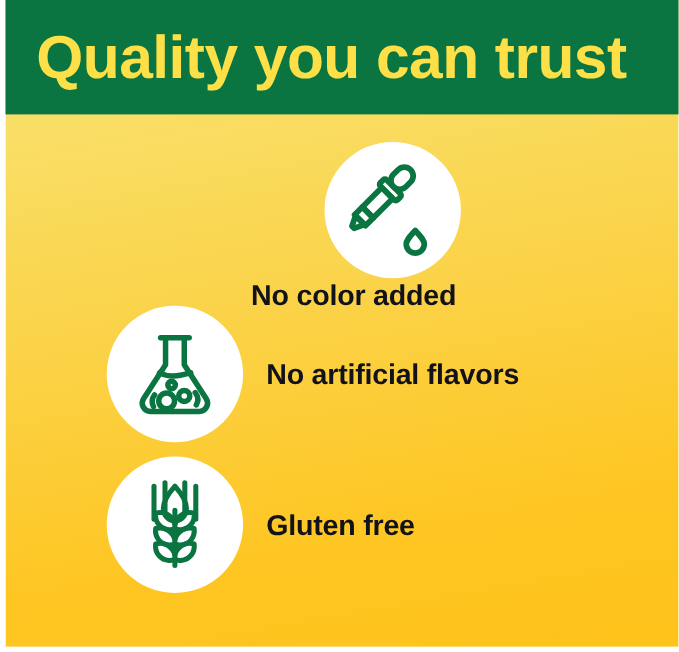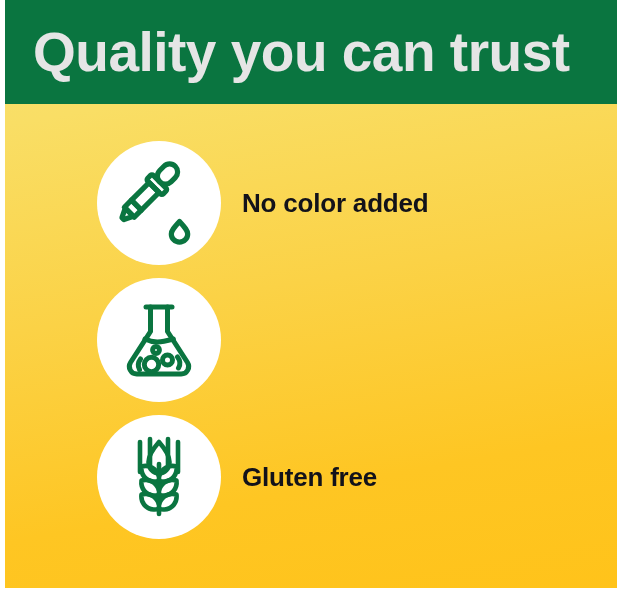--- a/index.html
+++ b/index.html
@@ -36,36 +36,36 @@
     left: -6px;
     top: 0;
     width: 624px;
     height: 104px;
     background: #0A7540;
     display: flex;
     align-items: center;
   }
   #header-title {
     margin-left: 34px;
-    color: #e5e5e5;
+    color: #fde047;
     font-size: 55px;
     font-weight: bold;
     letter-spacing: -0.5px;
     line-height: 1;
     white-space: nowrap;
   }
   .feature-row {
     position: absolute;
     left: 0;
     width: 100%;
     height: 126px;
     display: flex;
     align-items: center;
   }
-  #row-0 { top: 140px; }
+  #row-0 { top: 129px; flex-direction: column; }
   #row-1 { top: 277px; }
   #row-2 { top: 414px; text-align: center; }
 
   .icon-disc {
     position: relative;
     margin-left: 92px;
     width: 124px;
     height: 124px;
     border-radius: 50%;
     background: #FFFFFF;
@@ -135,20 +135,21 @@
 
             <circle cx="39" cy="52" r="3.4"></circle>
             <circle cx="50.5" cy="62" r="5"></circle>
             <circle cx="34.5" cy="66.5" r="7.2"></circle>
 
             <path d="M23.5 61 c-2.4 3.2 -2.8 7.2 -1 10.6"></path>
             <path d="M60.5 59 c2.6 3.4 3 7.6 1 11"></path>
           </svg>
         </span>
       </div>
+      <div class="feature-label">No artificial flavors</div>
     </div>
 
     <div class="feature-row" id="row-2">
       <div class="icon-disc">
         <span>
           <svg width="82" height="86" viewBox="0 0 82 86" fill="none" stroke="#0A7540" stroke-width="4.6" stroke-linecap="round" stroke-linejoin="round">
 
             <path d="M22 8 v30"></path>
             <path d="M32 5 v26"></path>
             <path d="M50 5 v26"></path>

